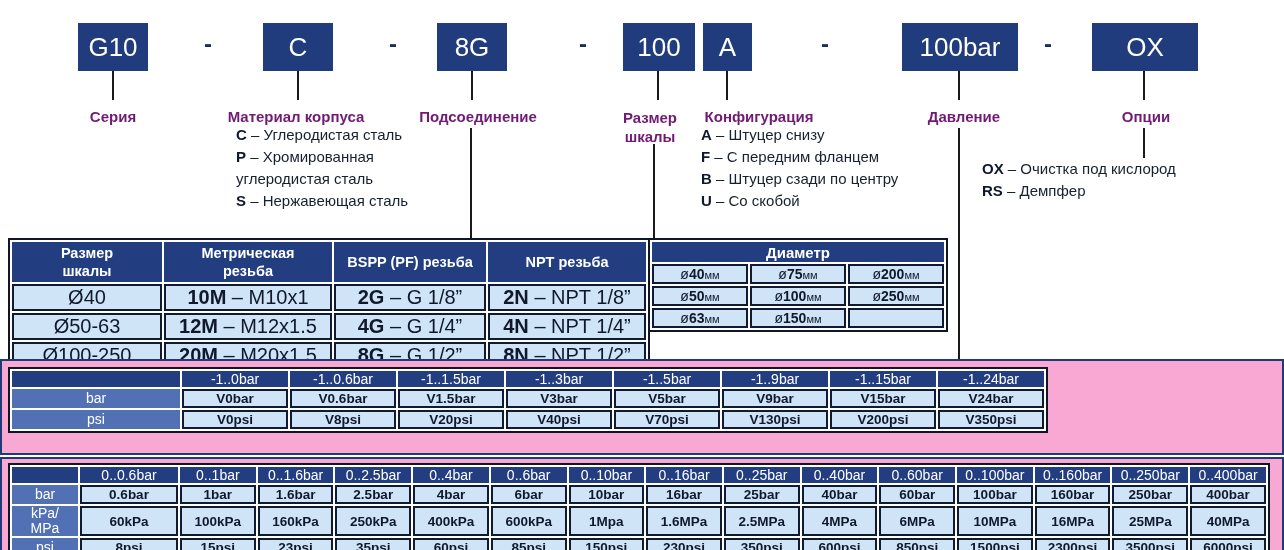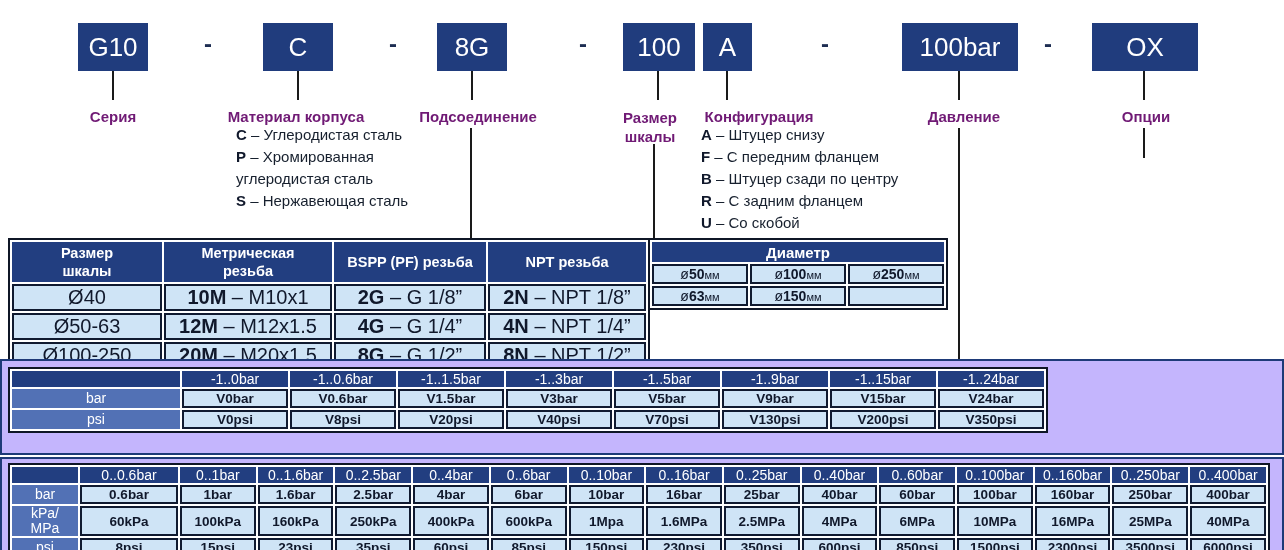--- a/index.html
+++ b/index.html
@@ -34,21 +34,21 @@
   .hwrap{display:inline-block;}
 
   
   .dia{position:absolute;left:648px;top:222px;width:300px;}
   .dia thead th{height:20px;font-size:15px;}
   .dia td{height:15px;font-size:14px;}
   .dia td b{font-weight:bold;}
   .dia .unit{font-size:11px;}
 
   
-  .band{position:absolute;left:0;width:1284px;background:#c4b5fd;
+  .band{position:absolute;left:0;width:1284px;background:#f9a8d4;
         border:2px solid #1e3a78;box-sizing:border-box;}
   .band-vacuum{top:343px;height:96px;}
   .band-pressure{top:441px;height:107px;}
   .rng{background:#fff;}
   .rng th{font-weight:normal;font-size:14px;height:16px;line-height:15px;}
   .rng td{height:14px;font-size:13.5px;font-weight:bold;}
   .rng tbody th{background:#5271b5;}
   .rng .unitlab{white-space:pre-line;}
   .vac{margin:6px 0 0 6px;width:1040px;}
   .prs{margin:4px 0 0 6px;width:1262px;}
@@ -96,24 +96,27 @@
   <div class="opt-list" style="left:236px;top:108px;width:178px">
     <div><b>C</b> <span>– Углеродистая сталь</span></div>
     <div><b>P</b> <span>– Хромированная углеродистая сталь</span></div>
     <div><b>S</b> <span>– Нержавеющая сталь</span></div>
   </div>
 
   <div class="opt-list" style="left:701px;top:108px;width:240px">
     <div><b>A</b> <span>– Штуцер снизу</span></div>
     <div><b>F</b> <span>– С передним фланцем</span></div>
     <div><b>B</b> <span>– Штуцер сзади по центру</span></div>
-    <div><b>R</b> <span>– С задним фланцем</span></div>
     <div><b>U</b> <span>– Со скобой</span></div>
   </div>
 
+  <div class="opt-list" style="left:982px;top:142px;width:260px">
+    <div><b>OX</b> <span>– Очистка под кислород</span></div>
+    <div><b>RS</b> <span>– Демпфер</span></div>
+  </div>
 
   <table class="thread">
     <colgroup>
         <col style="width:150px">
         <col style="width:168px">
         <col style="width:152px">
         <col style="width:158px">
       </colgroup>
     <thead>
       <tr>
@@ -145,20 +148,25 @@
       </tbody>
   </table>
 
   <table class="dia">
     <thead>
       <tr>
         <th colspan="3">Диаметр</th>
       </tr>
     </thead>
     <tbody>
+        <tr>
+          <td><span>ø</span><b>40</b><span class="unit">мм</span></td>
+          <td><span>ø</span><b>75</b><span class="unit">мм</span></td>
+          <td><span>ø</span><b>200</b><span class="unit">мм</span></td>
+        </tr>
         <tr>
           <td><span>ø</span><b>50</b><span class="unit">мм</span></td>
           <td><span>ø</span><b>100</b><span class="unit">мм</span></td>
           <td><span>ø</span><b>250</b><span class="unit">мм</span></td>
         </tr>
         <tr>
           <td><span>ø</span><b>63</b><span class="unit">мм</span></td>
           <td><span>ø</span><b>150</b><span class="unit">мм</span></td>
           <td></td>
         </tr>

